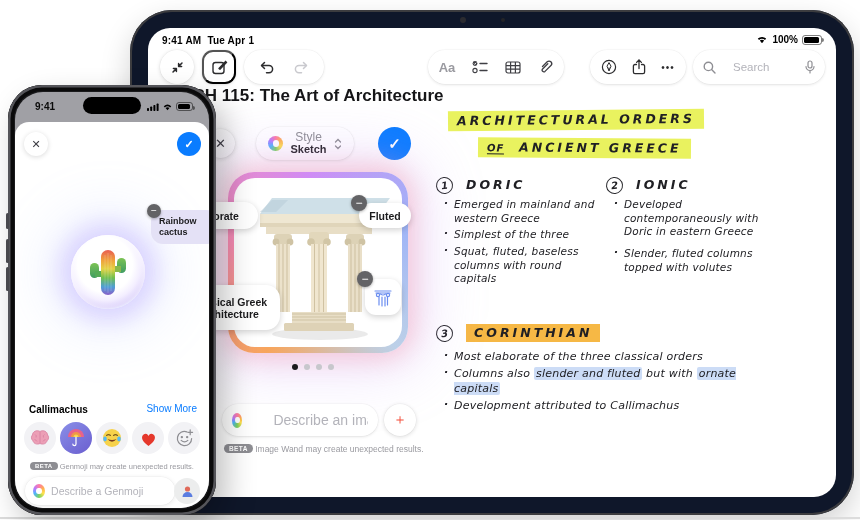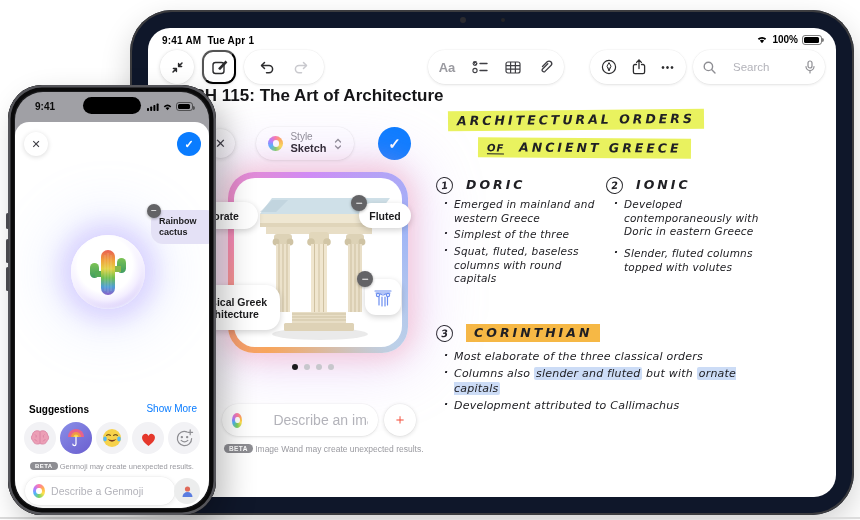--- a/index.html
+++ b/index.html
@@ -250,21 +250,21 @@
         <li>Development attributed to Callimachus</li>
       </ul>
 
       <button class="circlebtn abs" style="left:58px;top:101px;width:29px;height:29px;font-size:13px;color:#3c3c43;">✕</button>
 
       <div class="pill abs" style="left:108px;top:99px;width:98px;height:33px;gap:7px;padding:0 8px;">
         <span class="ai-ring" style="width:15px;height:15px;">
             <i></i>
           </span>
         <span style="text-align:left;line-height:1.05;">
-          <span style="display:block;font-size:10px;color:#8e8e93;">Style</span>
+          <span style="display:block;font-size:12px;color:#8e8e93;text-align:center;">Style</span>
           <span style="display:block;font-size:11px;font-weight:700;color:#1c1c1e;">Sketch</span>
         </span>
         <span class="ic">
           <svg width="8" height="12" viewBox="0 0 8 12" stroke="#8e8e93" stroke-width="1.3" fill="none" stroke-linecap="round">
               <path d="M1.5 4 L4 1.5 L6.5 4 M1.5 8 L4 10.5 L6.5 8"></path>
             </svg>
         </span>
       </div>
 
       <button class="abs" style="left:230px;top:99px;width:33px;height:33px;border:none;border-radius:50%;background:#0a7cff;color:#fff;font-size:15px;font-weight:700;">✓</button>
@@ -399,21 +399,21 @@
               <rect x="24" y="19" width="9" height="6" fill="#8ab94b"></rect>
               <rect x="13" y="3" width="14" height="45" rx="7" fill="url(#rain)"></rect>
               <path d="M17 8 V44 M20 6 V46 M23 8 V44" stroke="rgba(255,255,255,.25)" stroke-width=".8"></path>
             </svg>
           </span>
         </div>
 
         <button class="minus" style="position:absolute;left:132px;top:82px;width:14px;height:14px;font-size:10px;">−</button>
         <div class="genmoji-tag" style="position:absolute;left:136px;top:88px;width:67px;height:34px;">Rainbow cactus</div>
 
-        <div style="position:absolute;left:14px;top:282px;font-size:10px;font-weight:700;color:#000;">Suggestions</div>
+        <div style="position:absolute;left:14px;top:282px;font-size:10px;font-weight:700;color:#000;">Callimachus</div>
         <button style="position:absolute;right:12px;top:281px;border:none;background:none;font-size:10px;color:#0a7cff;font-family:inherit;">Show More</button>
 
         <div style="position:absolute;left:9px;top:300px;width:176px;display:flex;justify-content:space-between;">
           <button class="sugg-circle">
             <span class="ic">
               <svg width="20" height="16" viewBox="0 0 20 16">
                   <path d="M10 1.5 C7 -.5 2.5 1.5 2.5 5 C1 6 1 9.5 3 10.8 C3.5 13.5 7 15 10 13.5 C13 15 16.5 13.5 17 10.8 C19 9.5 19 6 17.5 5 C17.5 1.5 13 -.5 10 1.5 Z" fill="#ec9fb6" stroke="#d77fa0" stroke-width=".8"></path>
                   <path d="M10 2 V13 M5 4.5 q2 1 1 3 M14.5 4.5 q-2 1 -1 3 M4.5 9.5 q2 .5 2.5 2 M15.5 9.5 q-2 .5 -2.5 2" stroke="#d77fa0" stroke-width=".8" fill="none"></path>
                 </svg>
             </span>

